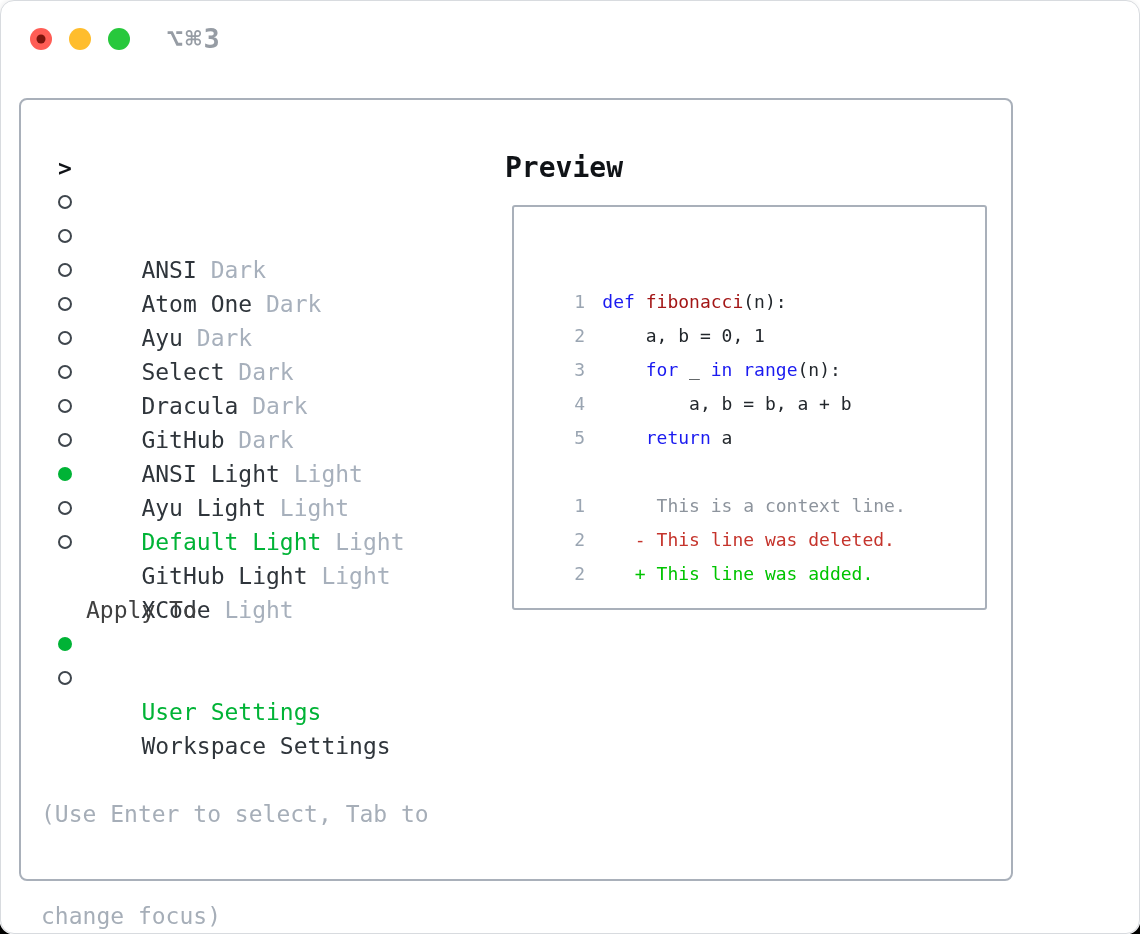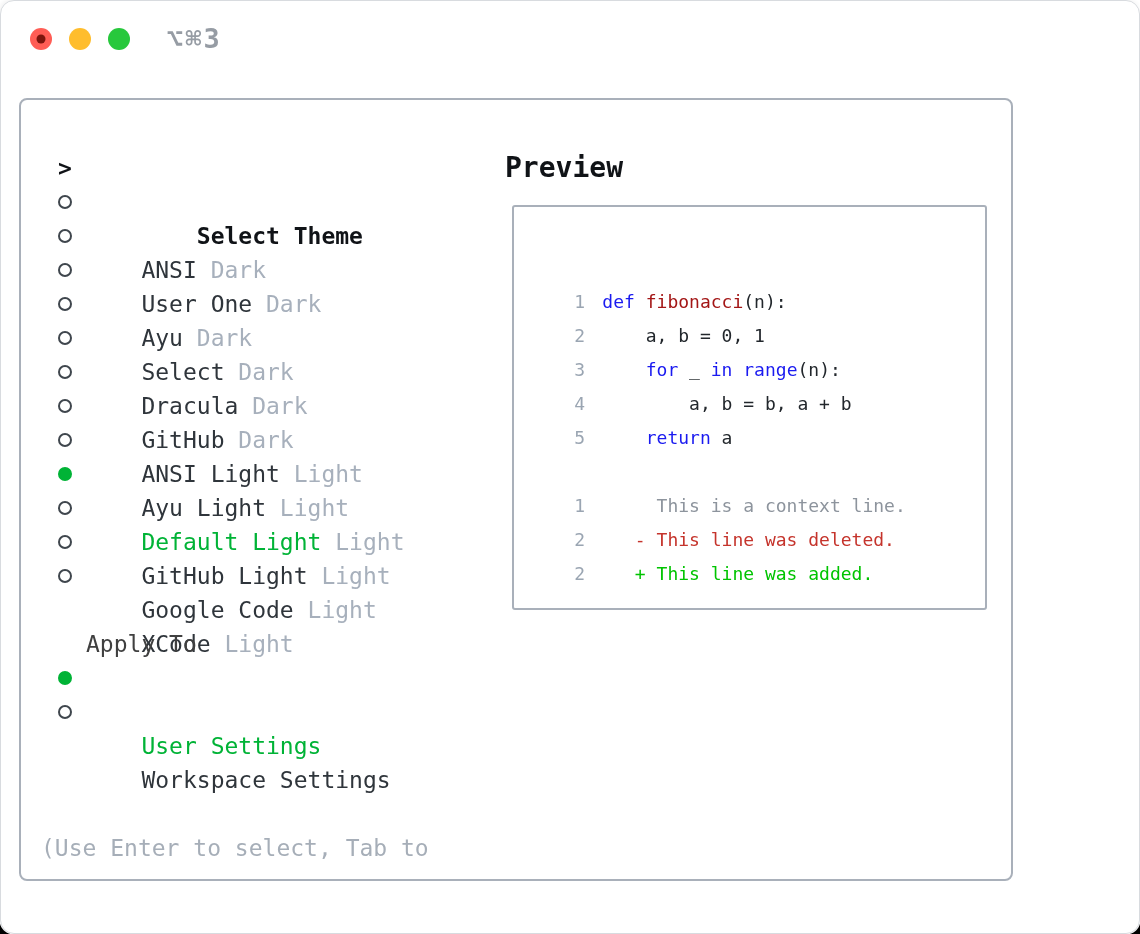--- a/index.html
+++ b/index.html
@@ -81,31 +81,30 @@
     <div class="traffic traffic-minimize"></div>
     <div class="traffic traffic-zoom"></div>
     <div class="shortcut">⌥⌘3</div>
   </div>
 
   <div class="content-box">
 
     <div class="theme-panel">
       <div class="row row-header">
         <span class="cursor-glyph">&gt;</span>
-        <span>Select Theme</span>
       </div>
 
       <div id="theme-list">
           <div class="row">
     <span class="marker"></span>
     <span class="item-name">ANSI</span><span class="variant">Dark</span>
   </div>
           <div class="row">
     <span class="marker"></span>
-    <span class="item-name">User One</span><span class="variant">Dark</span>
+    <span class="item-name">Atom One</span><span class="variant">Dark</span>
   </div>
           <div class="row">
     <span class="marker"></span>
     <span class="item-name">Ayu</span><span class="variant">Dark</span>
   </div>
           <div class="row">
     <span class="marker"></span>
     <span class="item-name">Select</span><span class="variant">Dark</span>
   </div>
           <div class="row">
@@ -124,24 +123,20 @@
     <span class="marker"></span>
     <span class="item-name">Ayu Light</span><span class="variant">Light</span>
   </div>
           <div class="row selected">
     <span class="marker"></span>
     <span class="item-name">Default Light</span><span class="variant">Light</span>
   </div>
           <div class="row">
     <span class="marker"></span>
     <span class="item-name">GitHub Light</span><span class="variant">Light</span>
-  </div>
-          <div class="row">
-    <span class="marker"></span>
-    <span class="item-name">Google Code</span><span class="variant">Light</span>
   </div>
           <div class="row">
     <span class="marker"></span>
     <span class="item-name">XCode</span><span class="variant">Light</span>
   </div>
         </div>
 
       <div class="row apply-header">Apply To</div>
       <div id="apply-options">
           <div class="row selected">

